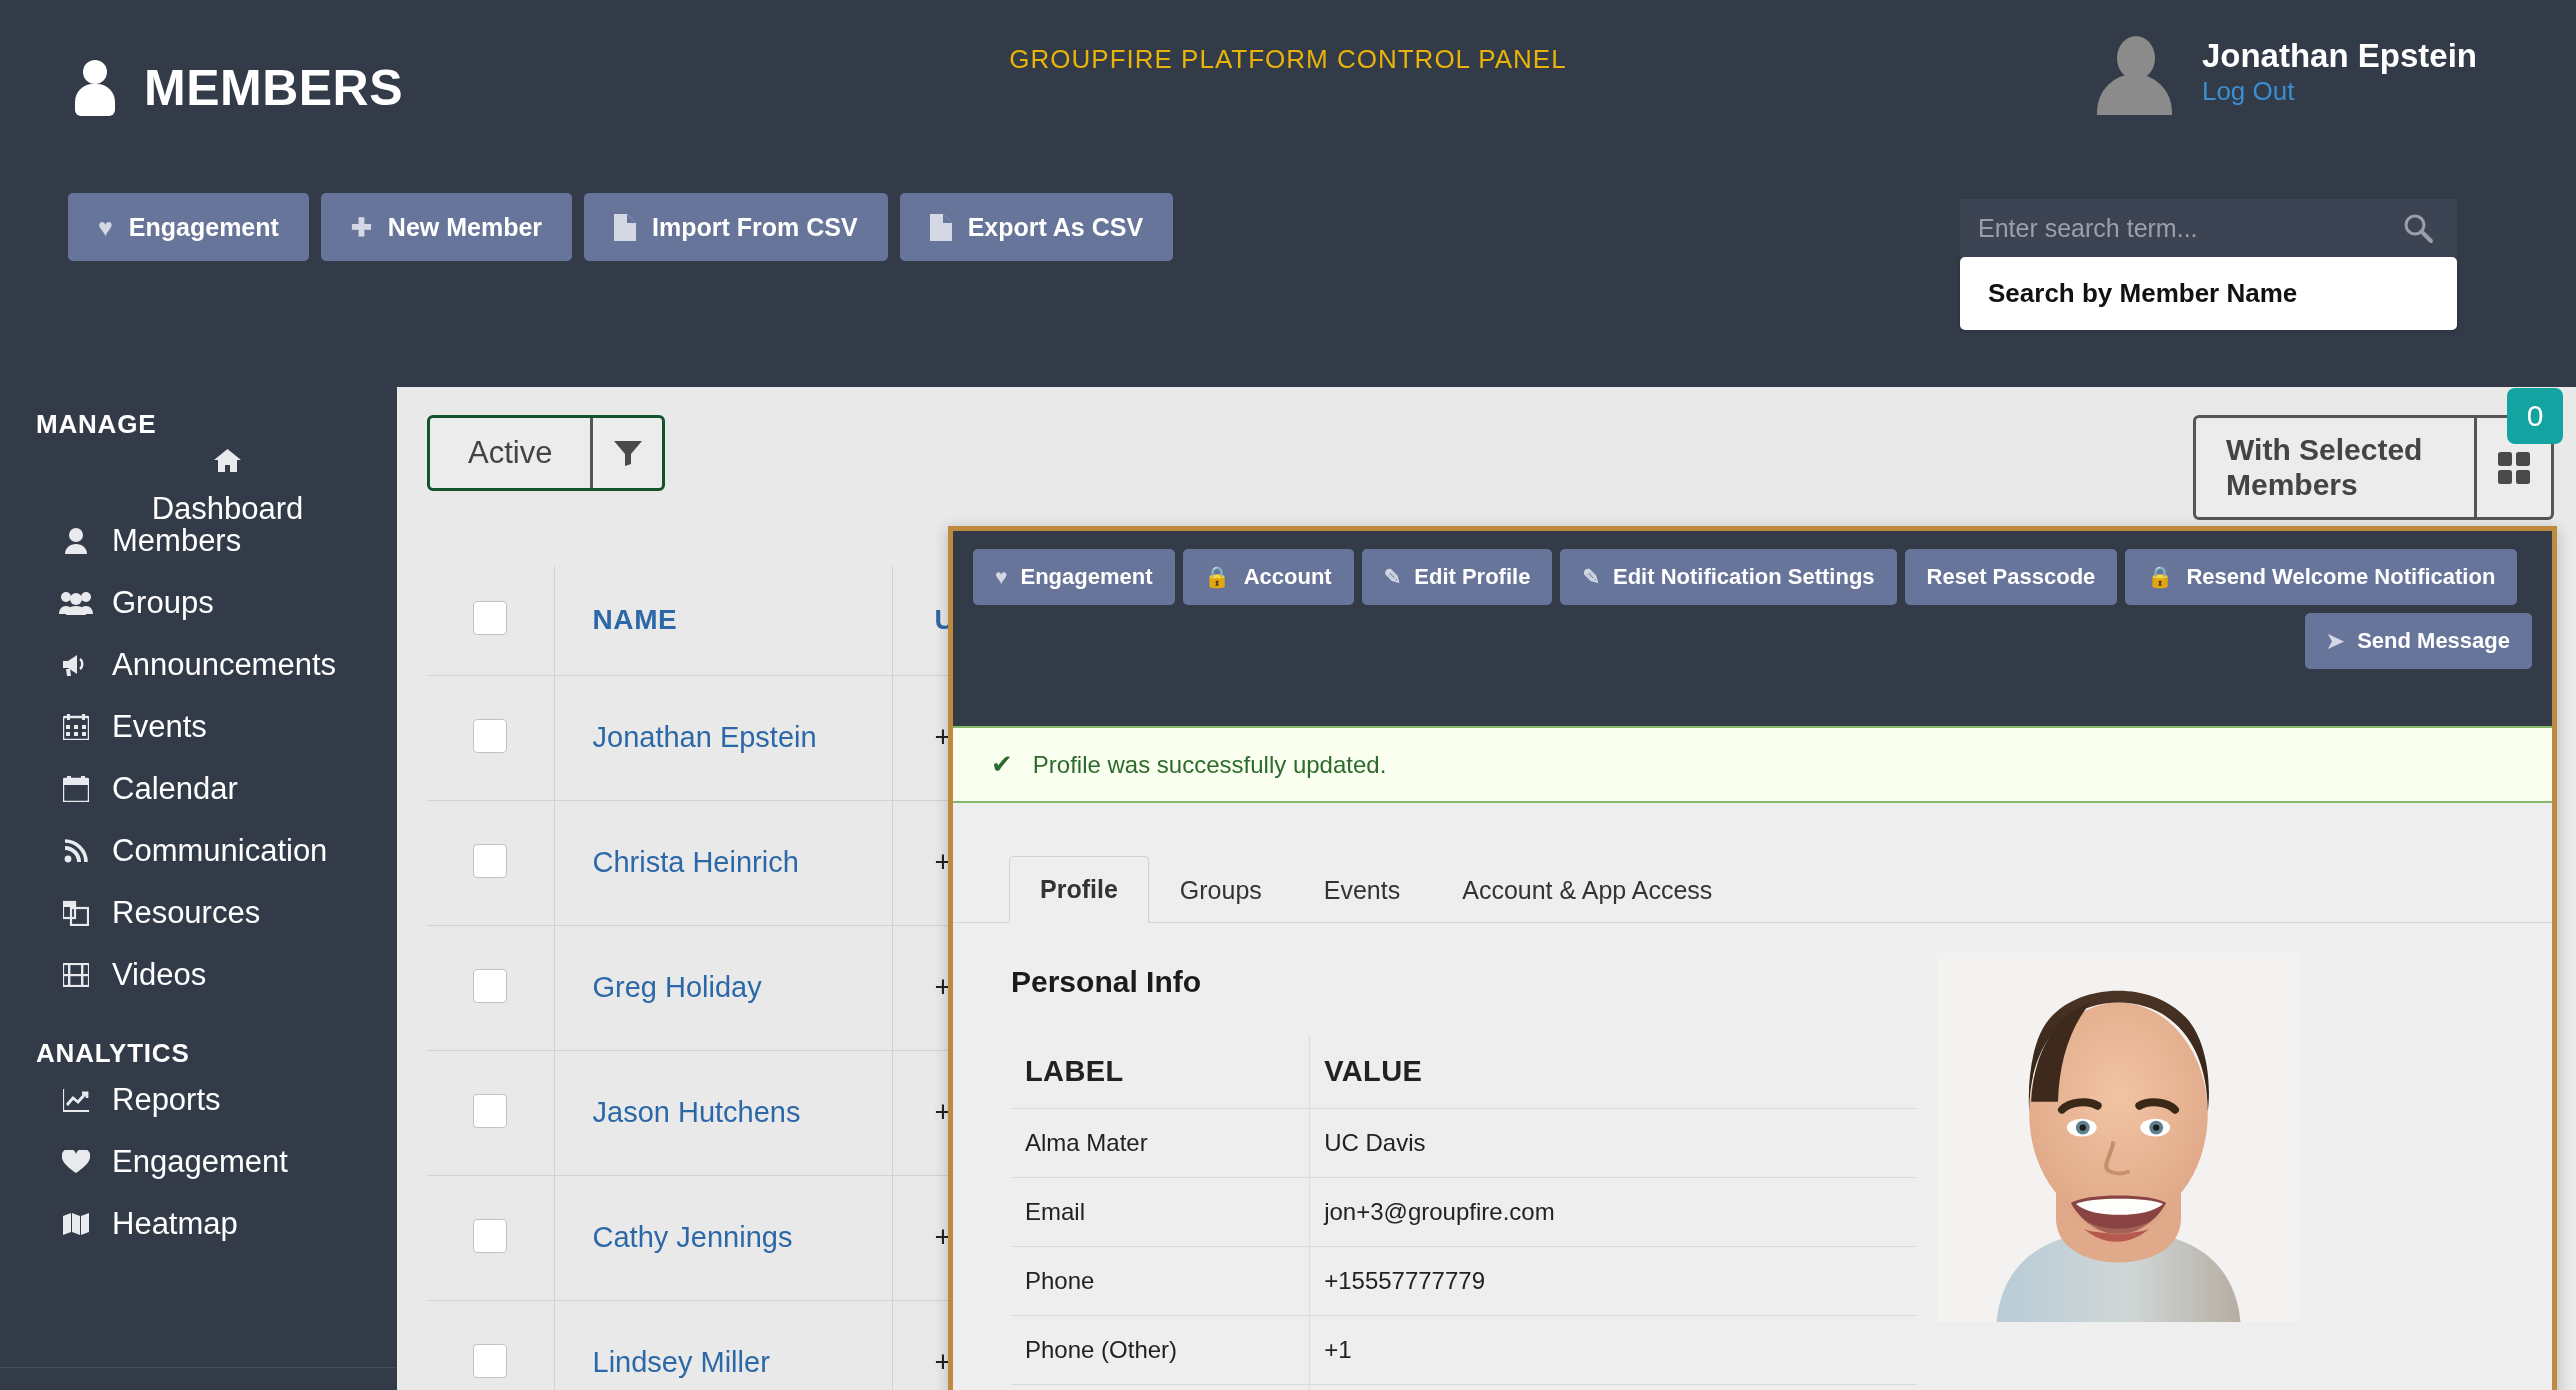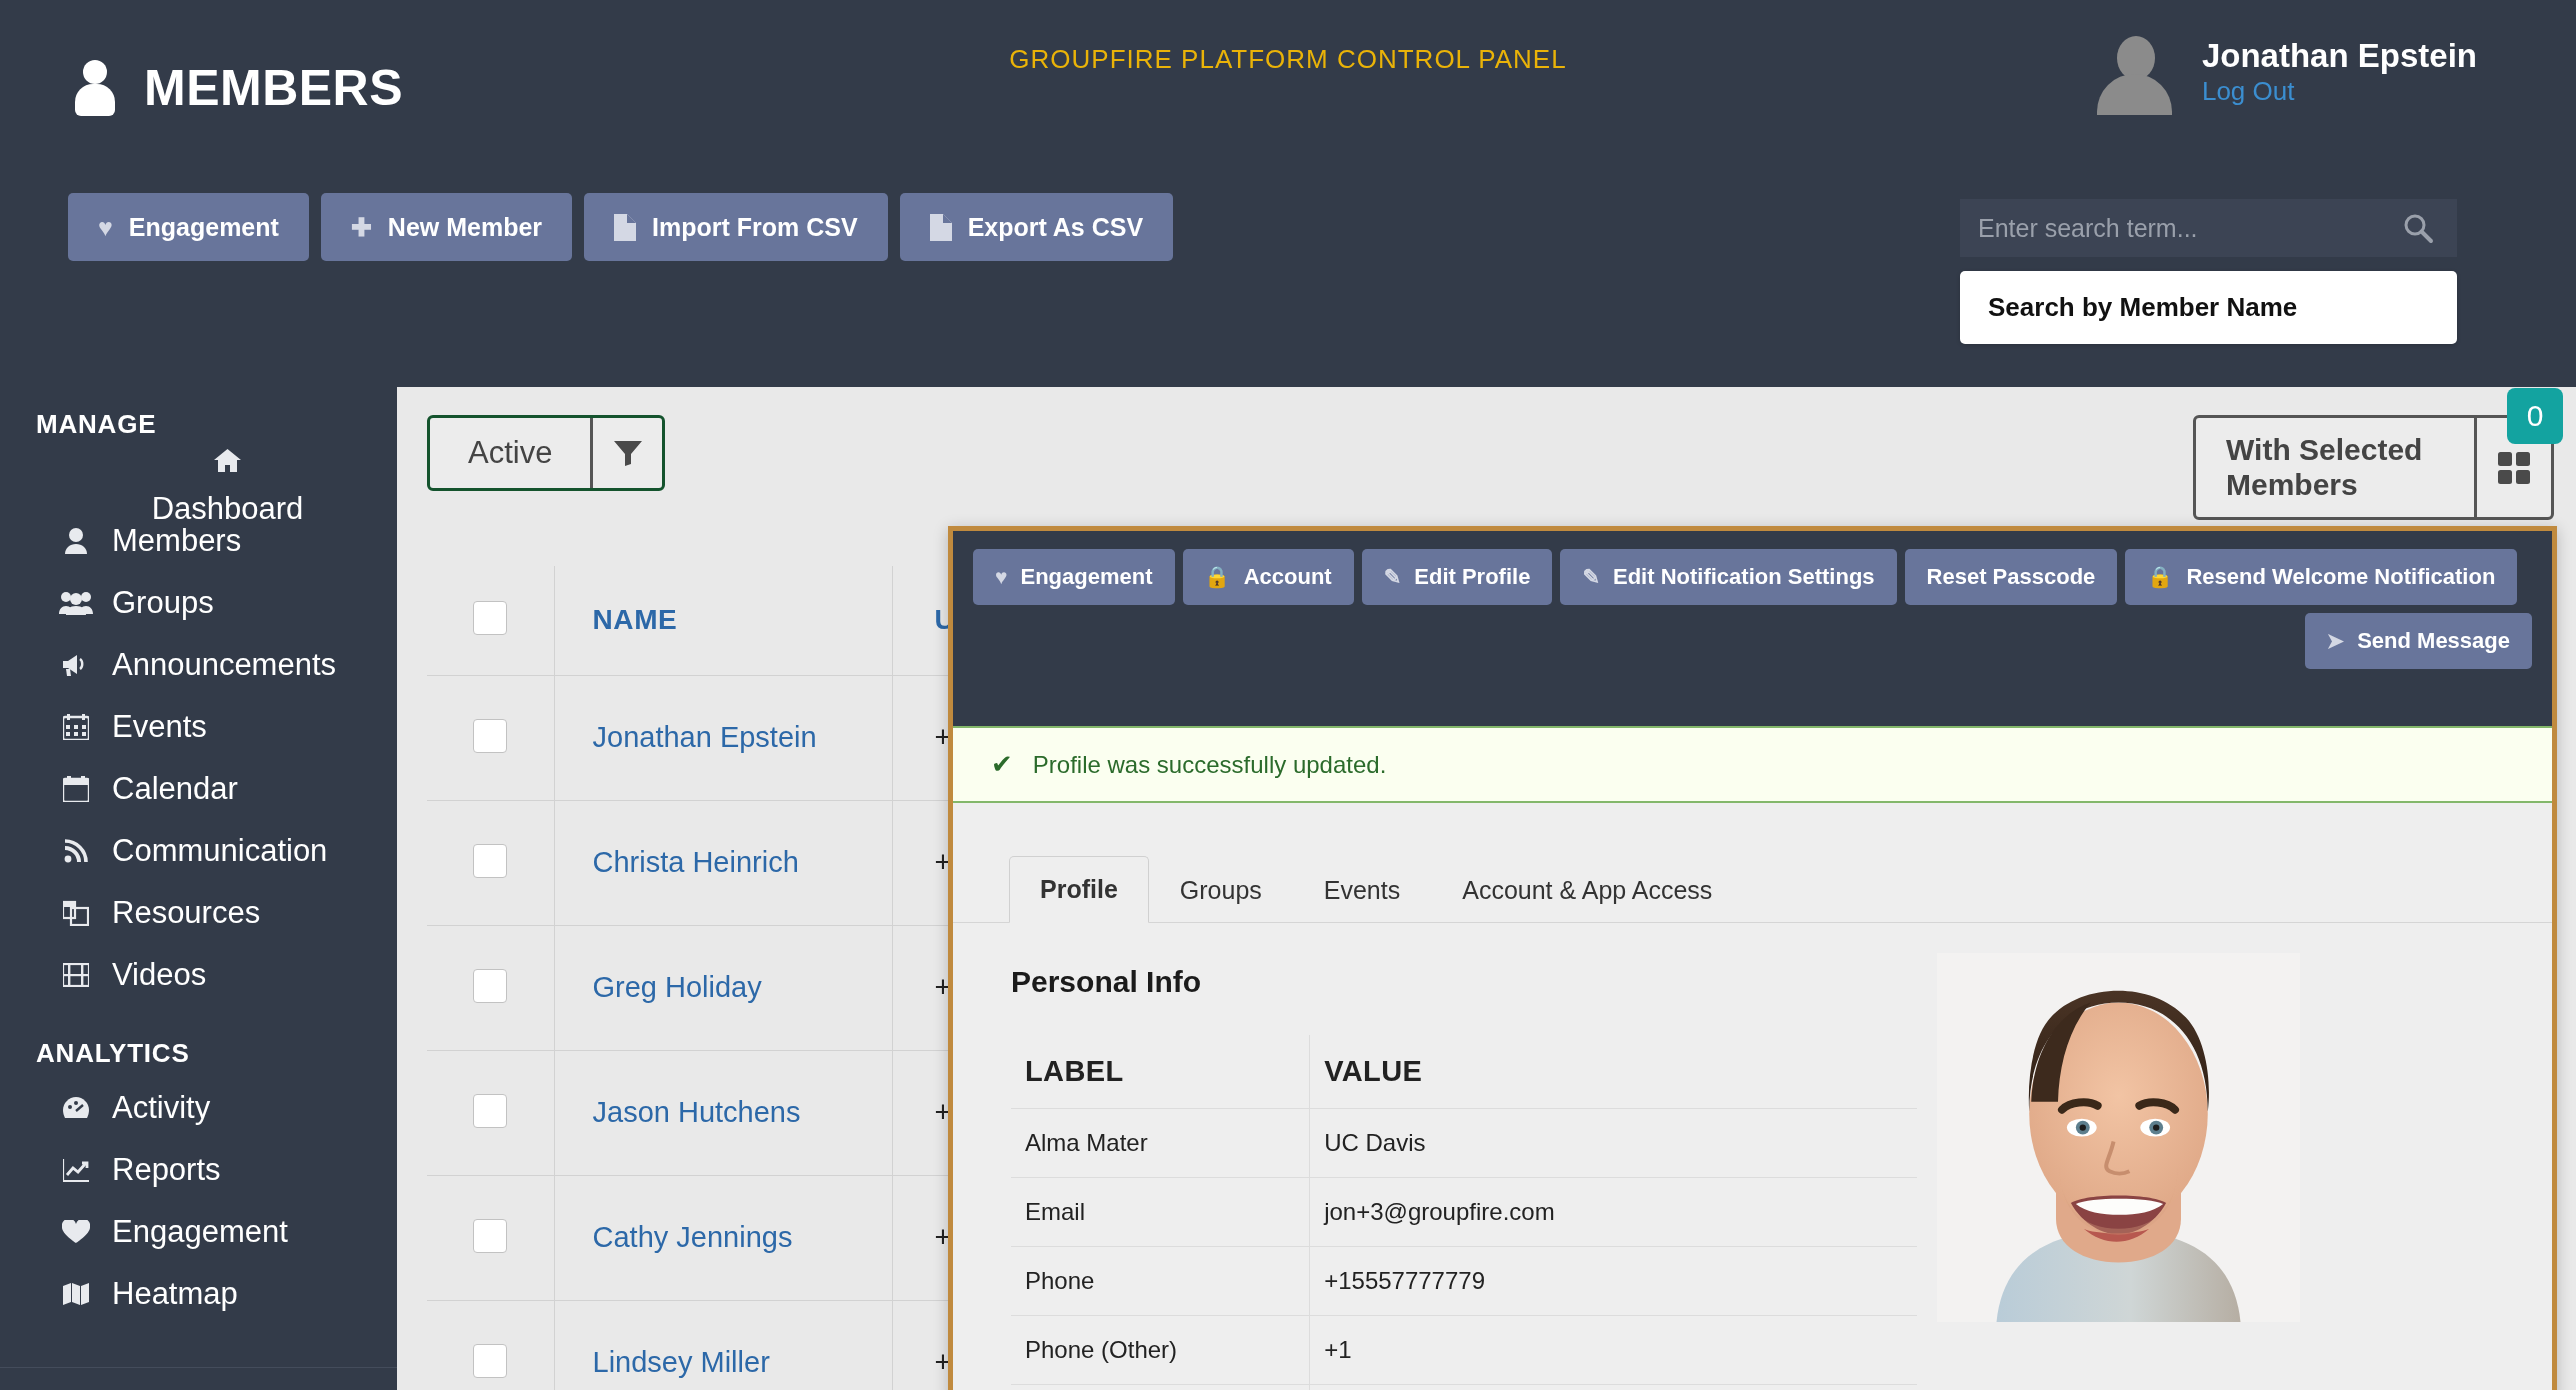--- a/index.html
+++ b/index.html
@@ -77,21 +77,21 @@
     flex: 1; background: transparent; border: none; outline: none;
     color: #fff; font-size: 25px; font-family: "Liberation Sans", sans-serif;
   }
   .search-field input::placeholder { color: #9aa0ab; }
   .search-icon-btn {
     width: 42px; height: 42px; display: flex; align-items: center;
     justify-content: center; cursor: pointer;
   }
   .search-icon-btn svg { display: block; }
   .search-dropdown {
-    margin-top: 14px; background: #fff; border-radius: 5px;
+    background: #fff; border-radius: 5px;
     height: 73px; display: flex; align-items: center; padding: 0 28px;
     font-size: 26px; font-weight: bold; color: #111; cursor: pointer;
     box-shadow: 0 1px 4px rgba(0,0,0,.18);
   }
 
   
   .sidebar {
     position: absolute; left: 0; top: 387px; width: 397px; height: 1003px;
     background: #333b49;
   }
@@ -405,31 +405,20 @@
             <rect x="5" y="1" width="2.4" height="22"></rect>
             <rect x="18" y="1" width="2.4" height="22"></rect>
             <rect x="0" y="11" width="26" height="2.2"></rect>
           </svg>
       </span>
       <span>Videos</span>
     </div>
 
     <div class="side-section" style="padding-top:32px;">ANALYTICS</div>
 
-    <div class="side-item" style="margin-top:8px;">
-      <span class="si-ico">
-        <svg width="26" height="24" viewBox="0 0 26 24">
-            <path d="M13 1C6 1 0 7 0 14c0 3 1 6 2 8h22c1-2 2-5 2-8C26 7 20 1 13 1z"></path>
-            <circle cx="7" cy="11" r="2" fill="#333b49"></circle>
-            <circle cx="13" cy="7" r="2" fill="#333b49"></circle>
-            <path d="M13 15l7-6" stroke="#333b49" stroke-width="2.4" fill="none"></path>
-          </svg>
-      </span>
-      <span>Activity</span>
-    </div>
     <div class="side-item">
       <span class="si-ico">
         <svg width="26" height="24" viewBox="0 0 26 24">
             <path d="M0 1v22h26" fill="none" stroke="#e8eaee" stroke-width="2.2"></path>
             <path d="M4 17l6-7 5 4 8-9" fill="none" stroke="#e8eaee" stroke-width="2.8"></path>
             <path d="M19 5h5v5" fill="none" stroke="#e8eaee" stroke-width="2.8"></path>
           </svg>
       </span>
       <span>Reports</span>
     </div>

